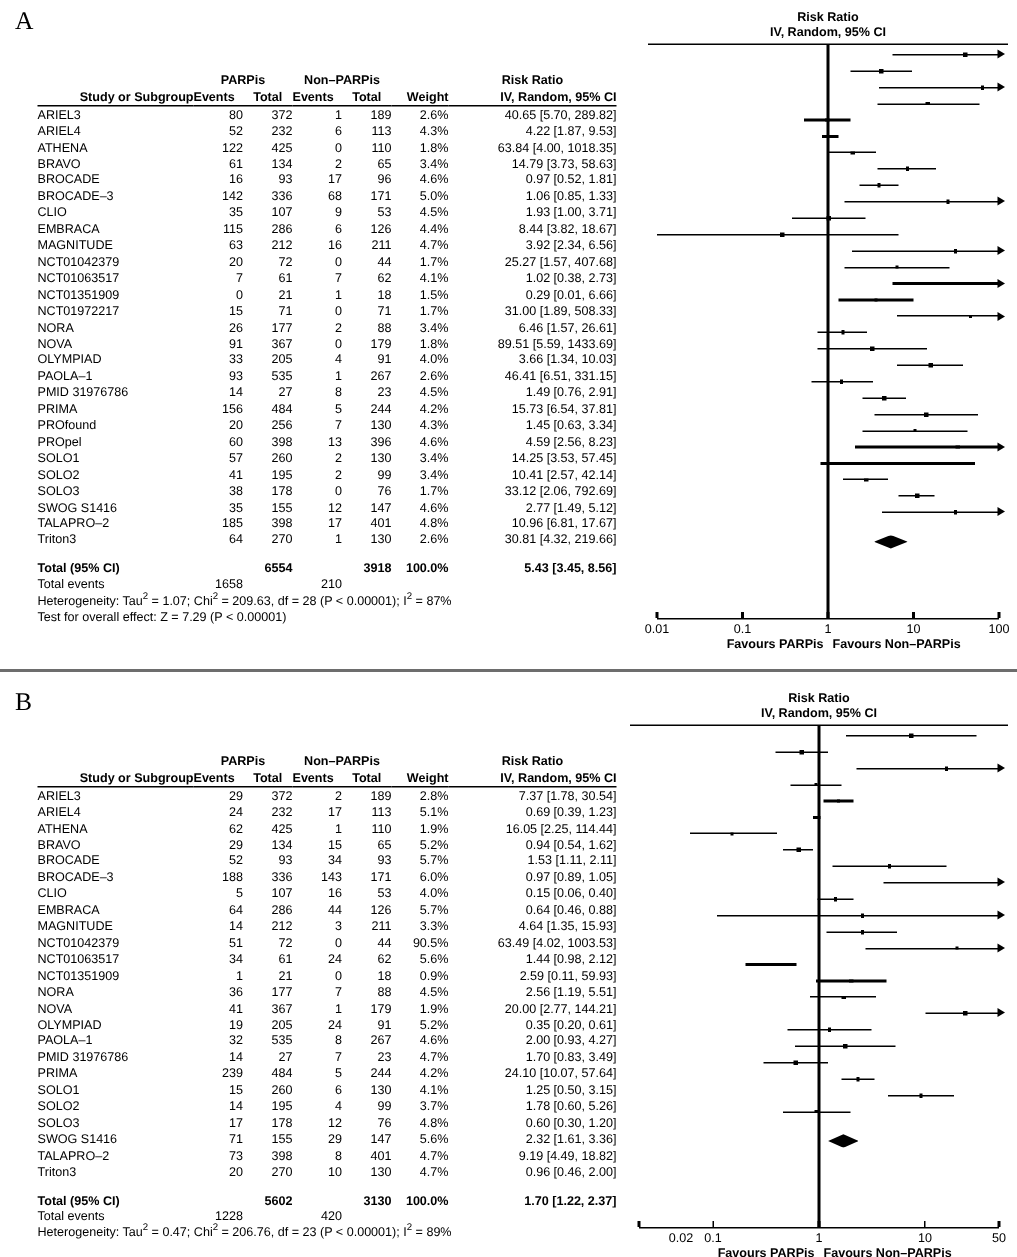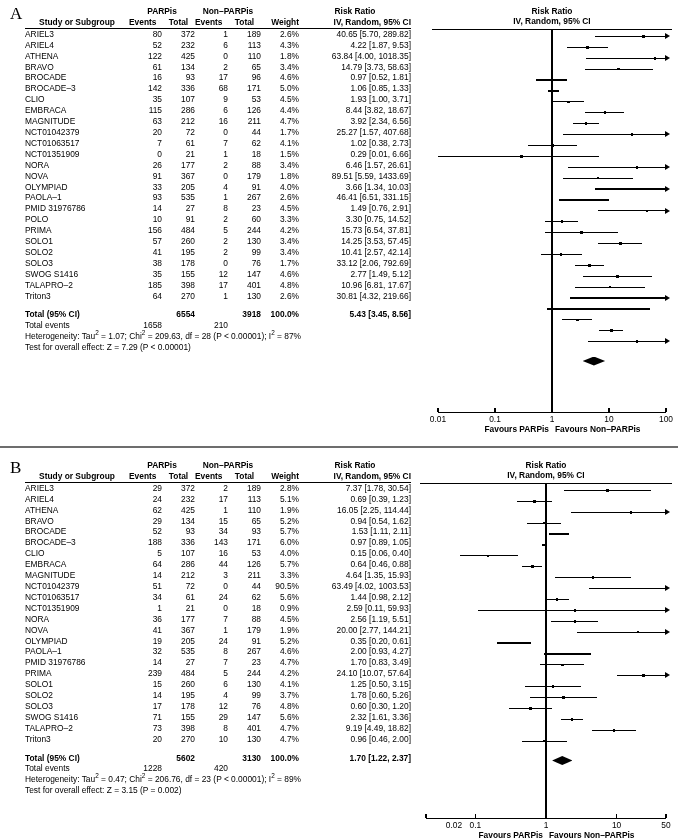--- a/index.html
+++ b/index.html
@@ -35,41 +35,42 @@
     font-size: 17px;
     font-weight: 400;
     color: #000;
   }
 
   .ptable {
     position: absolute;
     border-collapse: collapse;
     font-size: 8.4px;
     font-family: "Liberation Sans", sans-serif;
+    margin-top: 42px;
   }
   .ptable td, .ptable th {
     padding: 0;
     white-space: nowrap;
     line-height: 10.9px;
     height: 10.9px;
     vertical-align: bottom;
   }
   .grp-head {
     font-weight: bold;
     text-align: center;
     font-size: 8.4px;
     padding-bottom: 0px;
   }
   .col-head {
     font-weight: bold;
     font-size: 8.4px;
     border-bottom: 1.2px solid #000;
     padding-bottom: 1px;
   }
-  .c-study   { text-align: center;  width: 104px; padding-left: 10px;}
+  .c-study   { text-align: right;  width: 104px; padding-left: 10px;}
   .c-num     { text-align: left; width: 33px; }
   .c-tot     { text-align: center; width: 33px; }
   .c-wt      { text-align: right; width: 38px; }
   .c-rr      { text-align: right; width: 112px; padding-right: 2px;}
 
   .rowlabel  { text-align: left; padding-left: 10px;}
   .num       { text-align: right; }
   .rr        { text-align: right; padding-right: 2px;}
 
   .spacer-row td { height: 7px; line-height: 7px; }
@@ -277,20 +278,29 @@
         <tr>
           <td class="rowlabel">NCT01351909</td>
           <td class="num">0</td>
           <td class="num">21</td>
           <td class="num">1</td>
           <td class="num">18</td>
           <td class="num">1.5%</td>
           <td class="rr">0.29 [0.01, 6.66]</td>
         </tr>
         <tr>
+          <td class="rowlabel">NCT01972217</td>
+          <td class="num">15</td>
+          <td class="num">71</td>
+          <td class="num">0</td>
+          <td class="num">71</td>
+          <td class="num">1.7%</td>
+          <td class="rr">31.00 [1.89, 508.33]</td>
+        </tr>
+        <tr>
           <td class="rowlabel">NORA</td>
           <td class="num">26</td>
           <td class="num">177</td>
           <td class="num">2</td>
           <td class="num">88</td>
           <td class="num">3.4%</td>
           <td class="rr">6.46 [1.57, 26.61]</td>
         </tr>
         <tr>
           <td class="rowlabel">NOVA</td>
@@ -322,36 +332,45 @@
         <tr>
           <td class="rowlabel">PMID 31976786</td>
           <td class="num">14</td>
           <td class="num">27</td>
           <td class="num">8</td>
           <td class="num">23</td>
           <td class="num">4.5%</td>
           <td class="rr">1.49 [0.76, 2.91]</td>
         </tr>
         <tr>
-          <td class="rowlabel">POLO</td>
-          <td class="num">10</td>
-          <td class="num">91</td>
-          <td class="num">2</td>
-          <td class="num">60</td>
-          <td class="num">3.3%</td>
-          <td class="rr">3.30 [0.75, 14.52]</td>
-        </tr>
-        <tr>
           <td class="rowlabel">PRIMA</td>
           <td class="num">156</td>
           <td class="num">484</td>
           <td class="num">5</td>
           <td class="num">244</td>
           <td class="num">4.2%</td>
           <td class="rr">15.73 [6.54, 37.81]</td>
+        </tr>
+        <tr>
+          <td class="rowlabel">PROfound</td>
+          <td class="num">20</td>
+          <td class="num">256</td>
+          <td class="num">7</td>
+          <td class="num">130</td>
+          <td class="num">4.3%</td>
+          <td class="rr">1.45 [0.63, 3.34]</td>
+        </tr>
+        <tr>
+          <td class="rowlabel">PROpel</td>
+          <td class="num">60</td>
+          <td class="num">398</td>
+          <td class="num">13</td>
+          <td class="num">396</td>
+          <td class="num">4.6%</td>
+          <td class="rr">4.59 [2.56, 8.23]</td>
         </tr>
         <tr>
           <td class="rowlabel">SOLO1</td>
           <td class="num">57</td>
           <td class="num">260</td>
           <td class="num">2</td>
           <td class="num">130</td>
           <td class="num">3.4%</td>
           <td class="rr">14.25 [3.53, 57.45]</td>
         </tr>
@@ -778,23 +797,20 @@
           <td class="num">1228</td>
           <td class="num"></td>
           <td class="num">420</td>
           <td class="num"></td>
           <td class="num"></td>
           <td class="rr"></td>
         </tr>
         <tr>
           <td colspan="7" class="rowlabel footnote-text">Heterogeneity: Tau<sup>2</sup> = 0.47; Chi<sup>2</sup> = 206.76, df = 23 (P &lt; 0.00001); I<sup>2</sup> = 89%</td>
         </tr>
-        <tr>
-          <td colspan="7" class="rowlabel footnote-text">Test for overall effect: Z = 3.15 (P = 0.002)</td>
-        </tr>
       </tbody>
   </table>
 
   <div class="plot" id="plot-b" style="left:420px; top:14px; width:252px; height:378px;">
     <div class="plot-title" style="top:0px;">Risk Ratio</div>
     <div class="plot-title" style="top:10.4px;">IV, Random, 95% CI</div>
     <div class="plot-rule" style="top:22.5px;"></div>
     <div class="plot-area" id="plot-area-b" style="top:24px; width:252px; height:340px;">
         <div class="zeroline" style="left: 125.35px; top: 0px; height: 334px;"></div>
         <div class="ci" style="left: 143.687px; width: 87.1904px; top: 5.85px;"></div>

